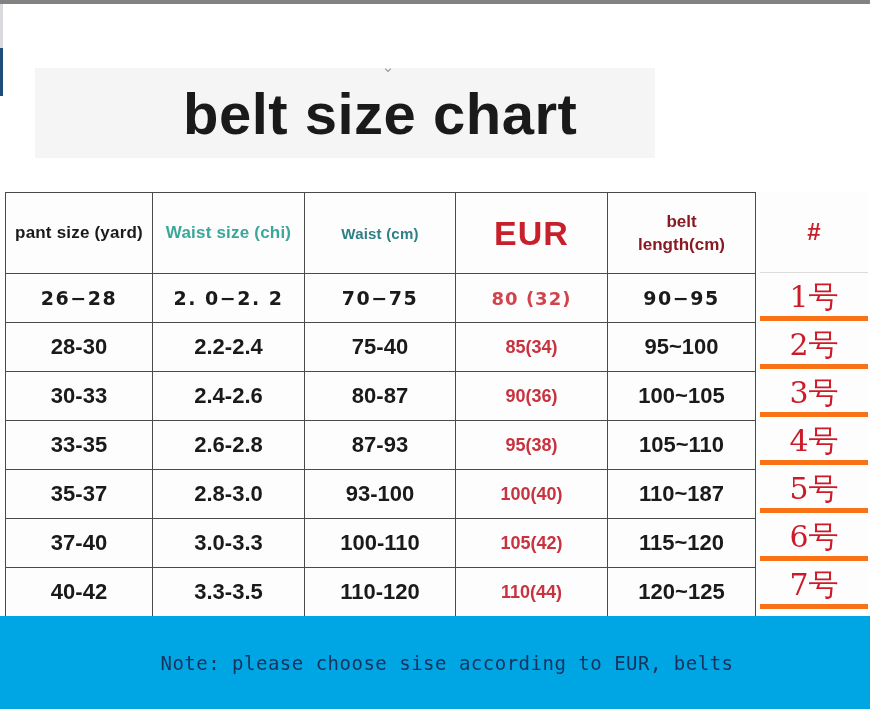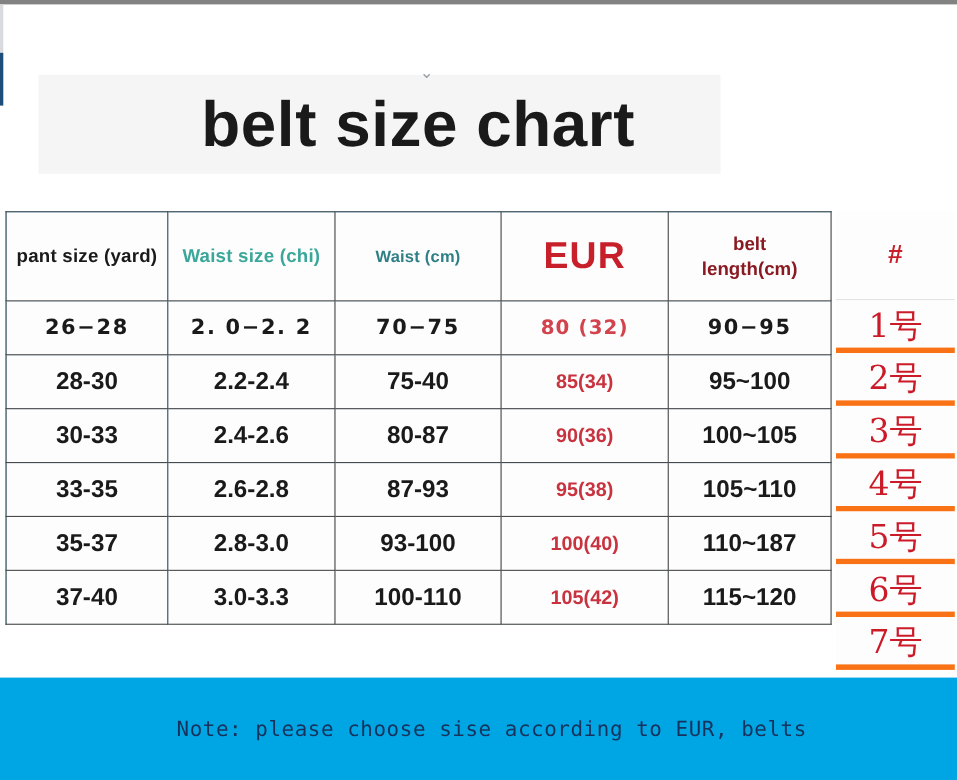--- a/index.html
+++ b/index.html
@@ -73,21 +73,21 @@
   }
 
   
   .chart-table {
     position: absolute;
     left: 5px;
     top: 192px;
     width: 750px;
     border-collapse: collapse;
     table-layout: fixed;
-    background: #7dd3fc;
+    background: #000000;
   }
   .chart-table td {
     border: 1.5px solid #4a4a4a;
     text-align: center;
     vertical-align: middle;
     background: #fdfdfd;
     padding: 0;
   }
   .col-pant  { width: 147px; }
   .col-chi   { width: 152px; }
@@ -272,20 +272,27 @@
       <td class="cell-eur">100(40)</td>
       <td class="cell">110~187</td>
     </tr>
     <tr class="drow">
       <td class="cell">37-40</td>
       <td class="cell">3.0-3.3</td>
       <td class="cell">100-110</td>
       <td class="cell-eur">105(42)</td>
       <td class="cell">115~120</td>
     </tr>
+    <tr class="drow">
+      <td class="cell">40-42</td>
+      <td class="cell">3.3-3.5</td>
+      <td class="cell">110-120</td>
+      <td class="cell-eur">110(44)</td>
+      <td class="cell">120~125</td>
+    </tr>
   </tbody>
 </table>
 
 <div class="hash-col">
   <div class="hash-head">#</div>
   <div class="hash-cell">1号</div>
   <div class="hash-cell">2号</div>
   <div class="hash-cell">3号</div>
   <div class="hash-cell">4号</div>
   <div class="hash-cell">5号</div>

